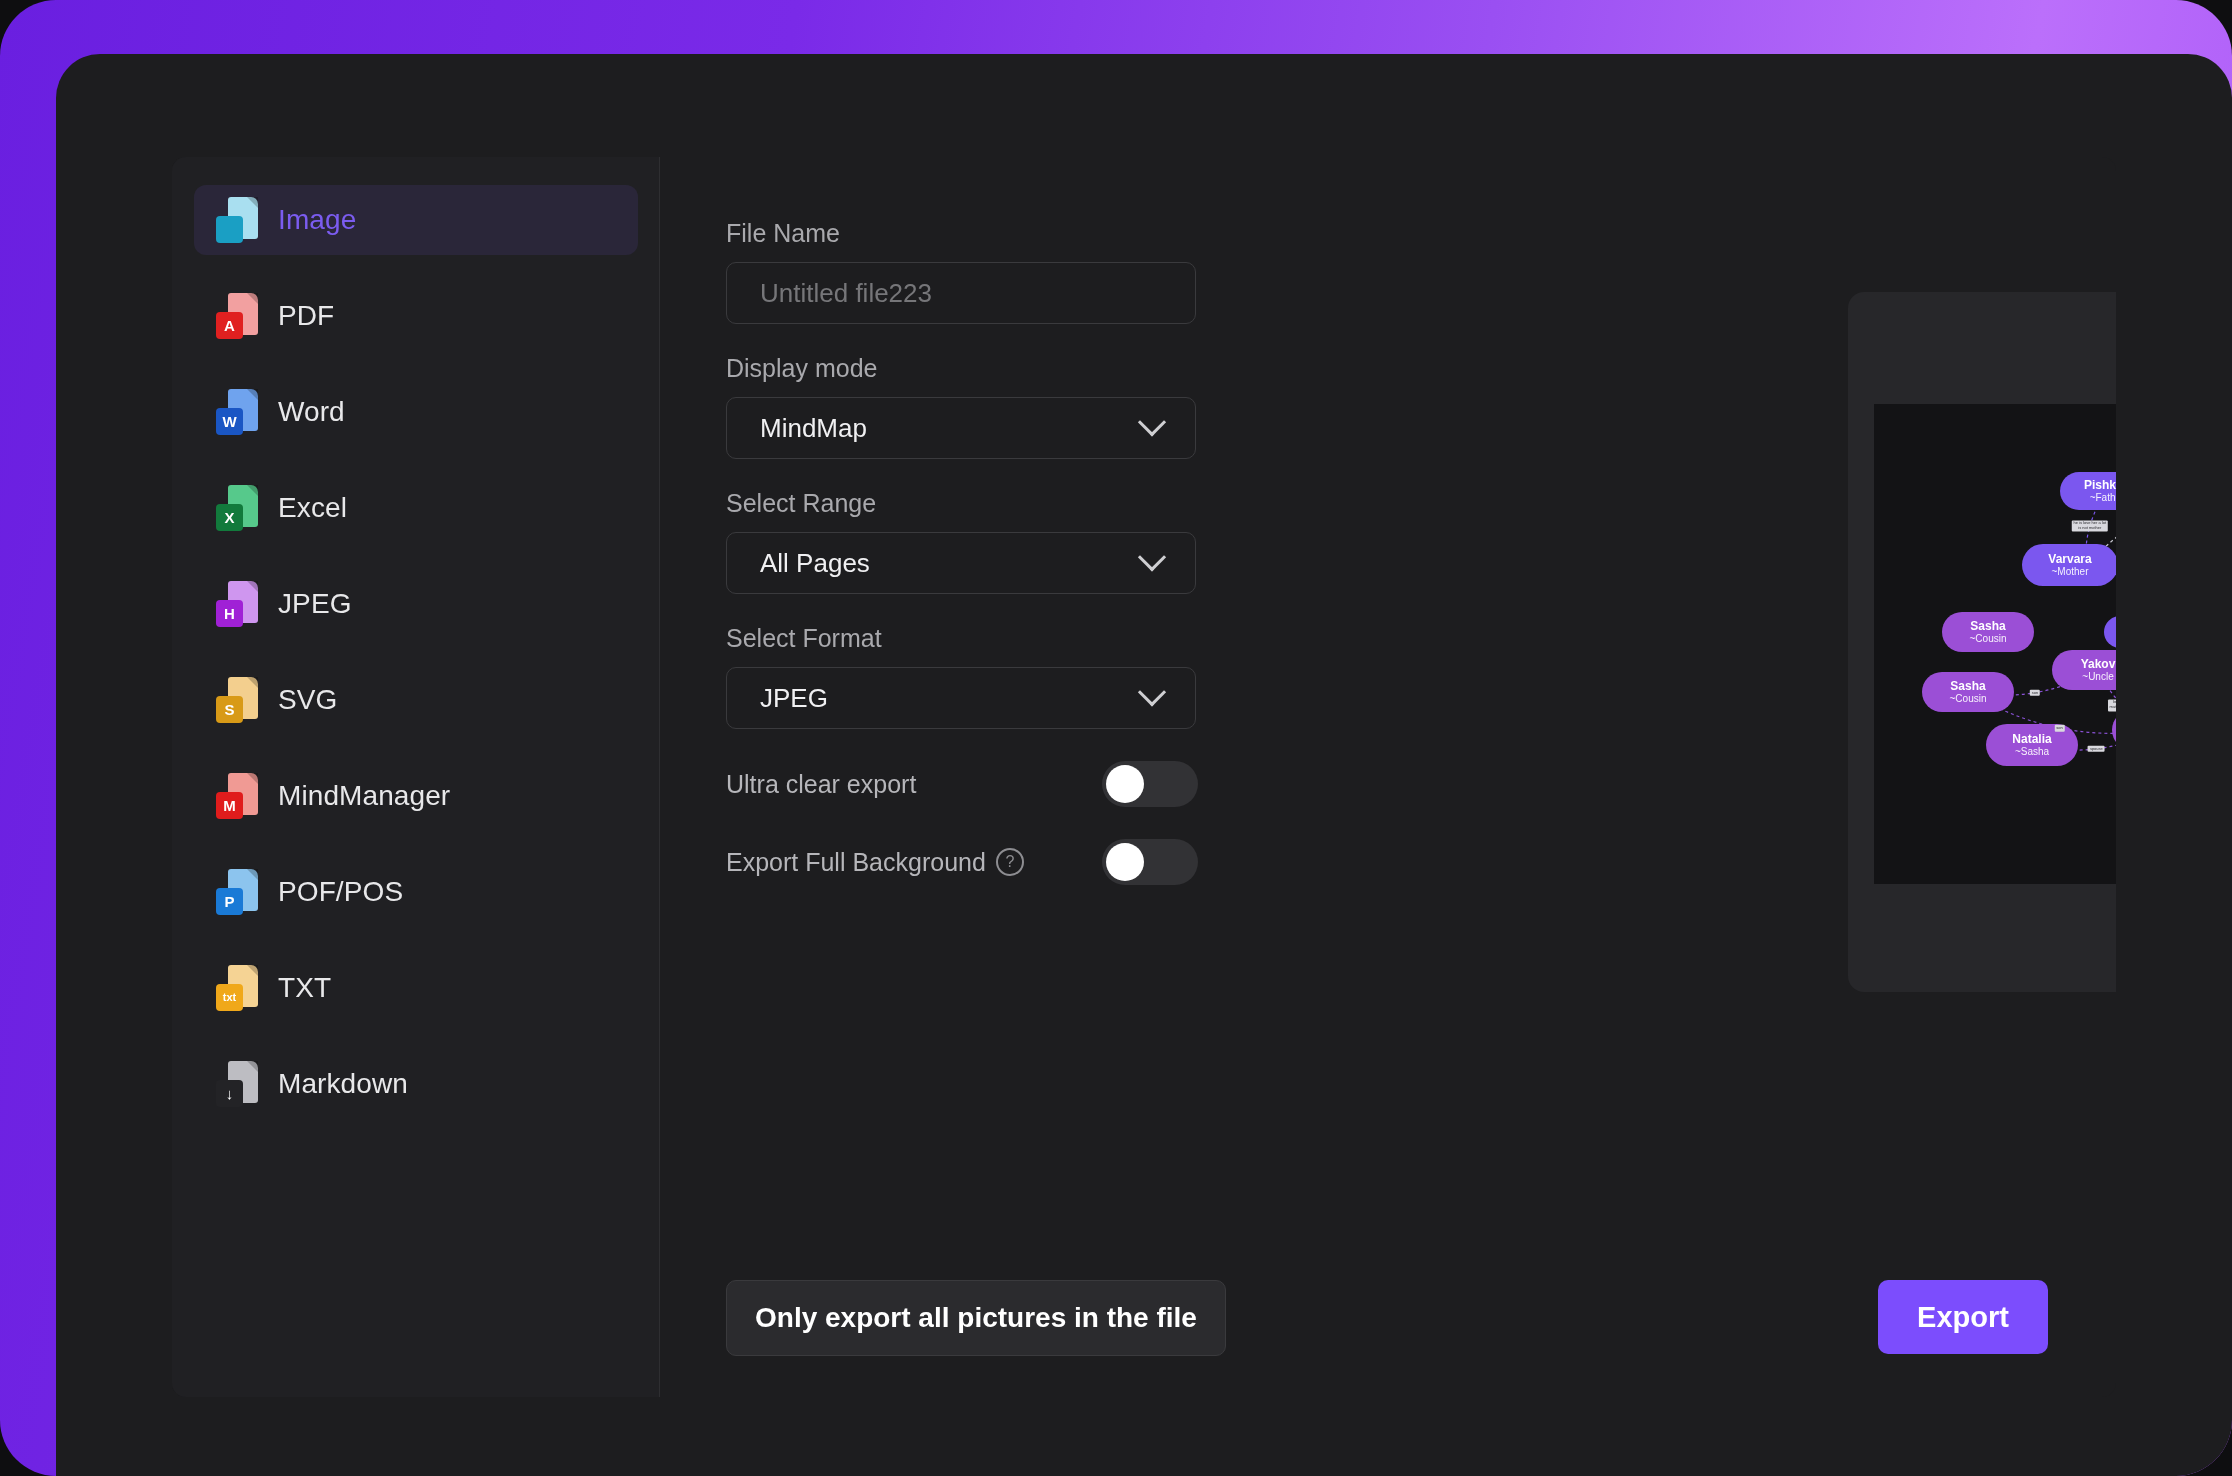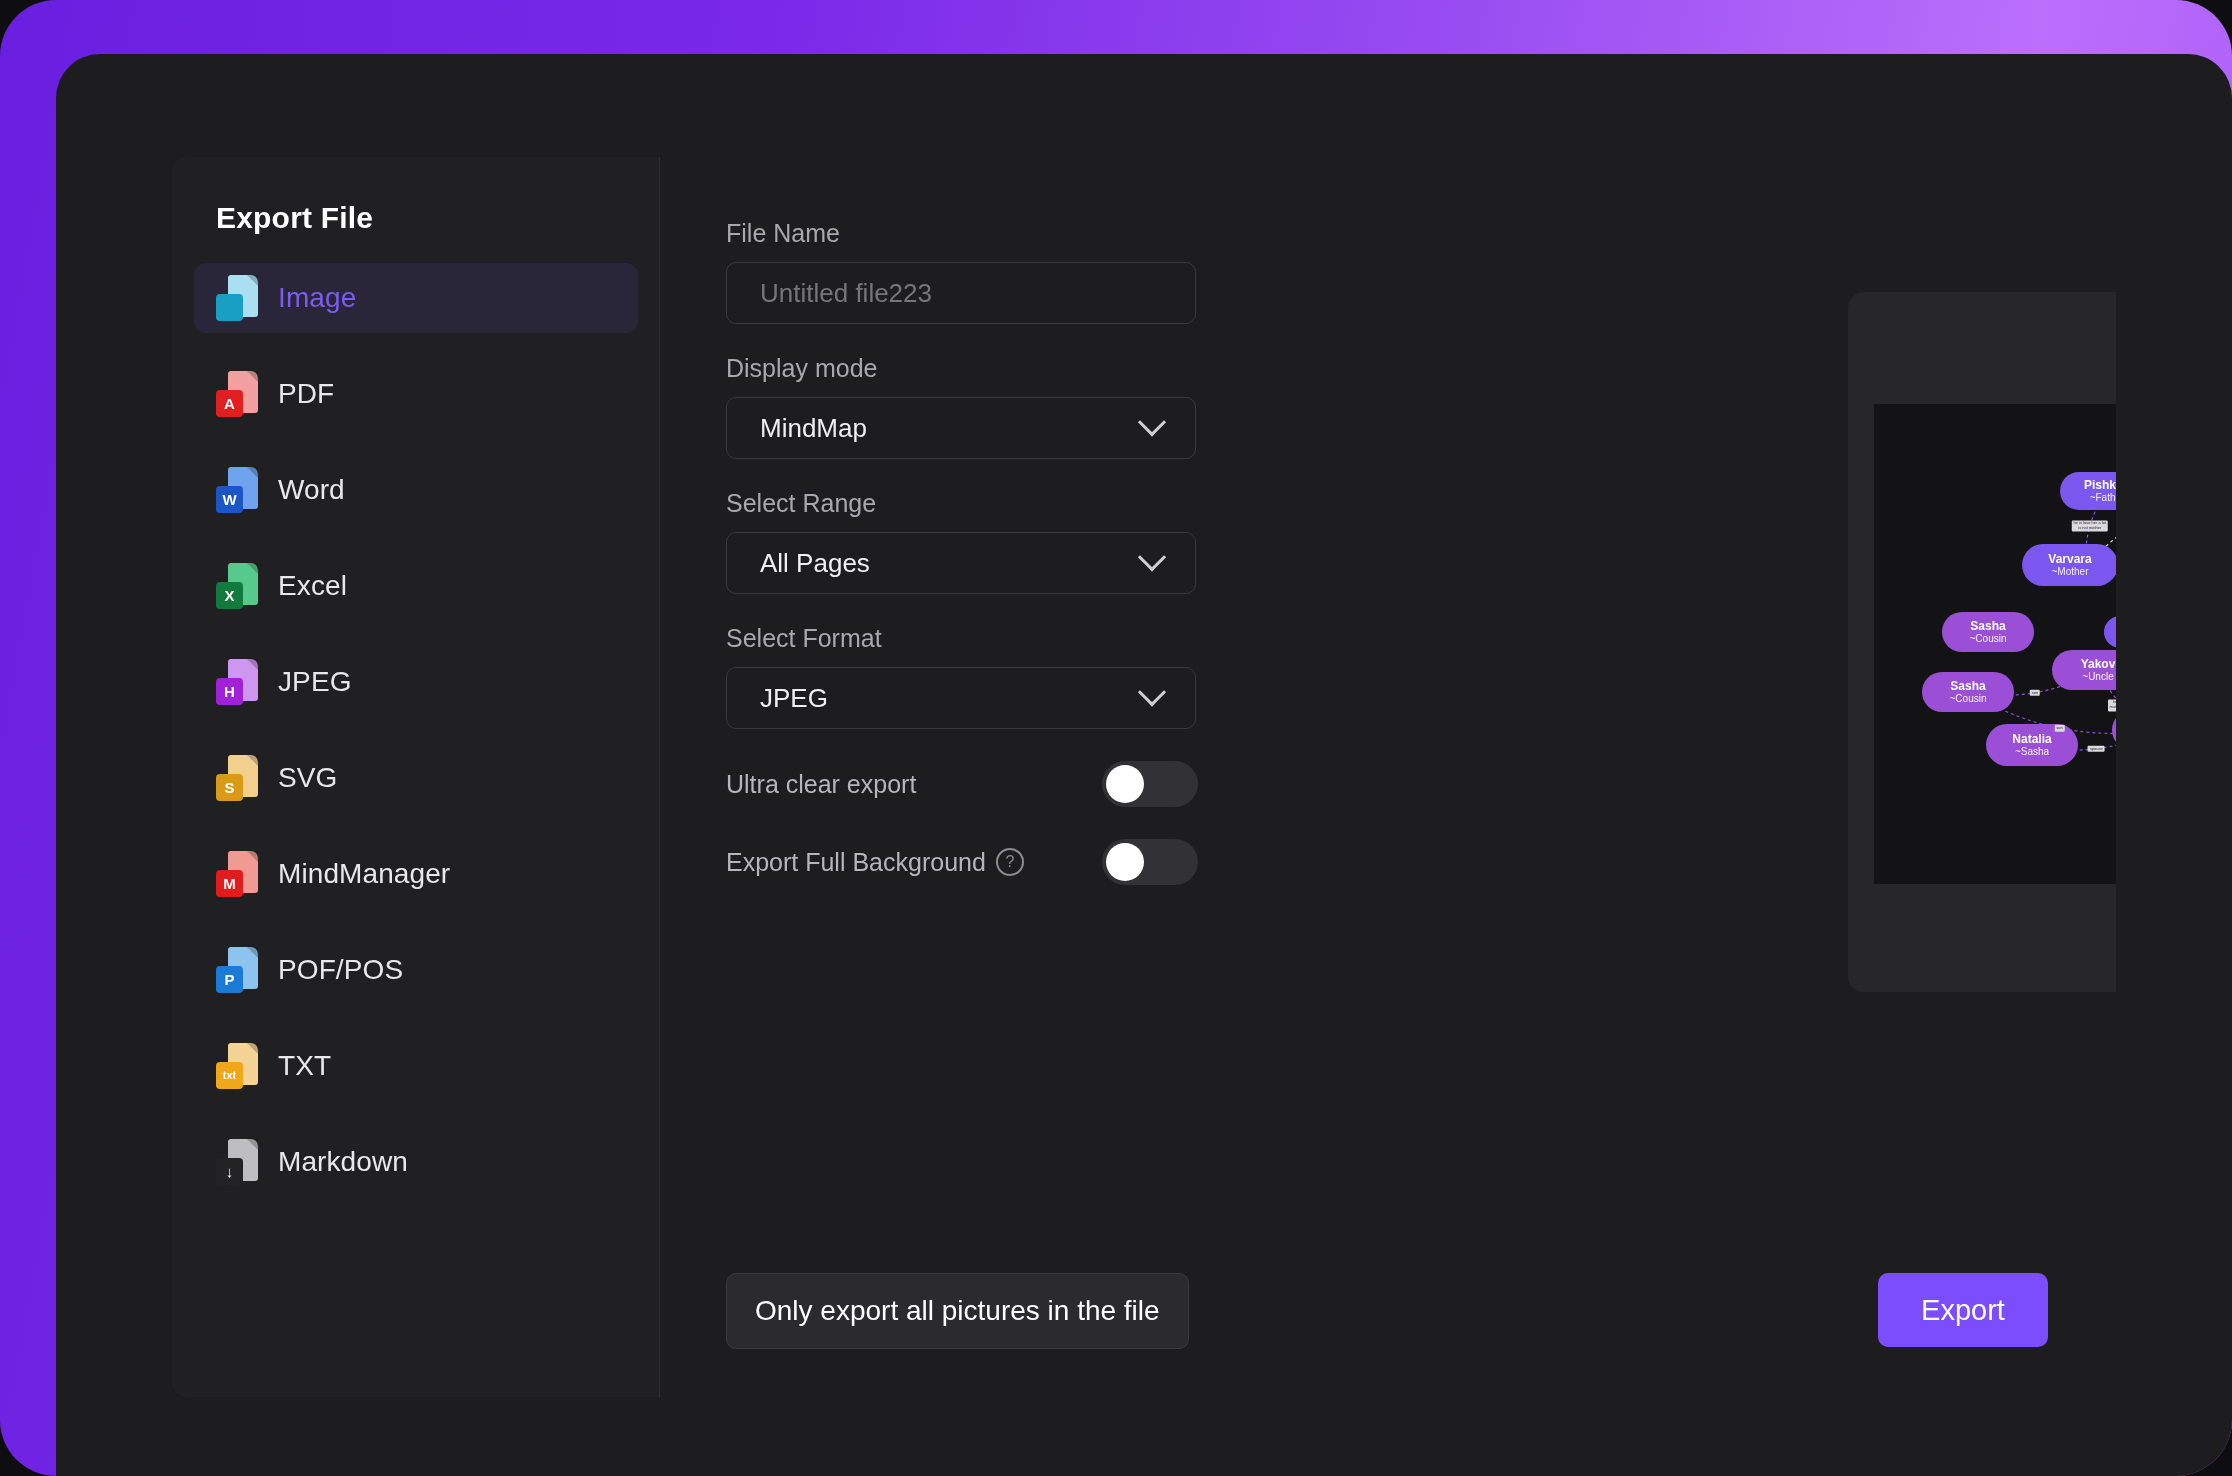--- a/index.html
+++ b/index.html
@@ -179,21 +179,21 @@
     background: #d9d9de; color: #2a2a2e;
     font-size: 4px; line-height: 1.15;
     padding: 1px 2px; border-radius: 1px;
     text-align: center;
     white-space: pre-line;
     transform: translate(-50%,-50%);
   }
   
   #footer {
     position: absolute;
-    left: 0; right: 0; bottom: 16px; height: 120px;
+    left: 0; right: 0; bottom: 9px; height: 120px; font-weight: bold;
   }
   #only-pictures-btn {
     position: absolute;
     left: 66px; top: 12px;
     height: 74px;
     padding: 0 28px;
     background: #2b2b2e;
     border: 1px solid #3a3a3d;
     border-radius: 10px;
     color: #ffffff;
@@ -215,21 +215,20 @@
 </style>
 </head>
 <body>
 
 <div id="frame">
   <div id="app">
 
     <div id="dialog">
 
       <div id="sidebar">
-        <div id="panel-title">Export File</div>
         <div id="nav-list">
             <div class="nav-item selected">
               <span class="fico">
                 <span class="sheet" style="background: rgb(169, 223, 240);"></span>
                 <span class="fold" style="border-top: 11px solid rgba(0, 0, 0, 0.22);"></span>
                 <span class="badge" style="background: rgb(26, 159, 196);"></span>
               </span>
               <span class="nav-label">Image</span>
             </div>
             <div class="nav-item">

